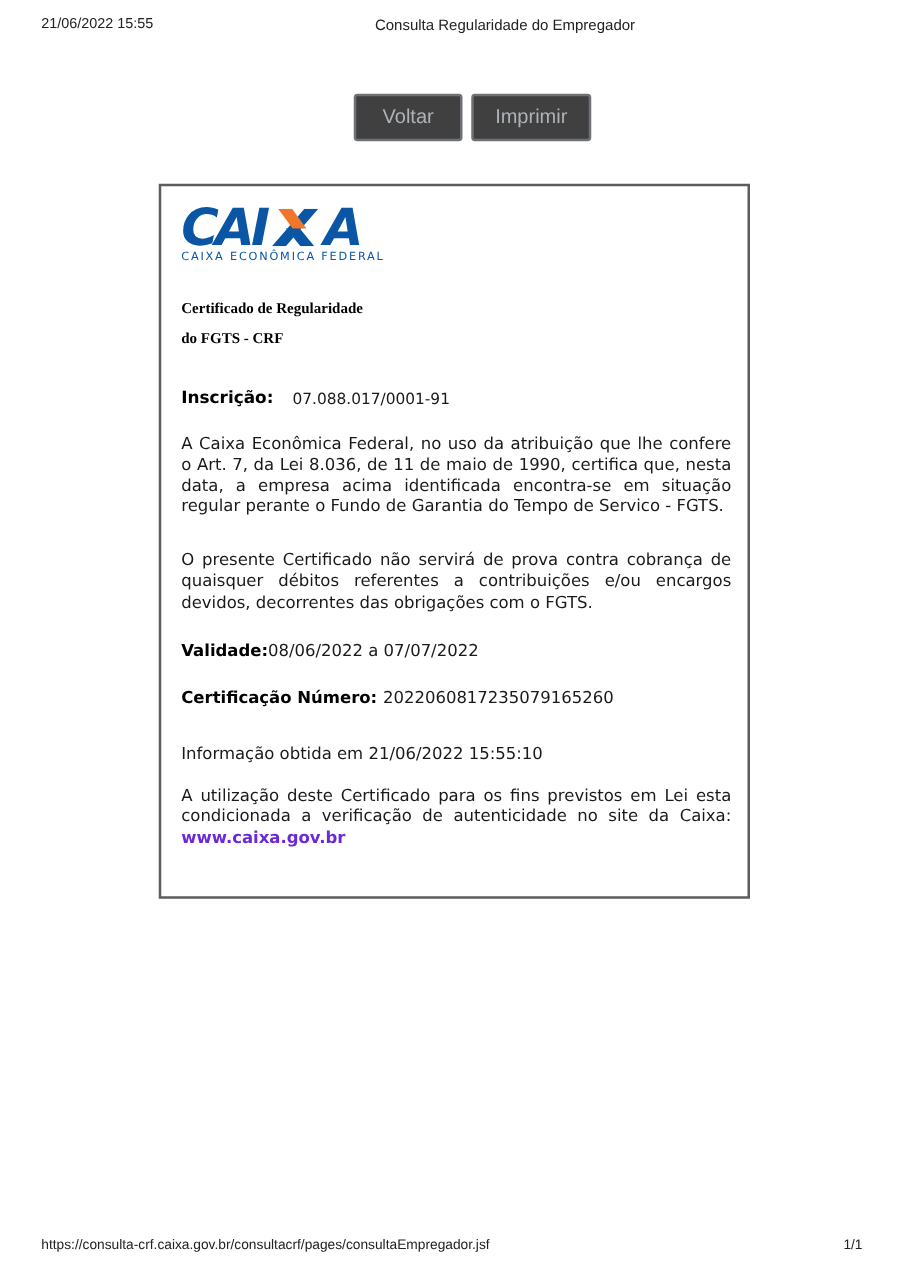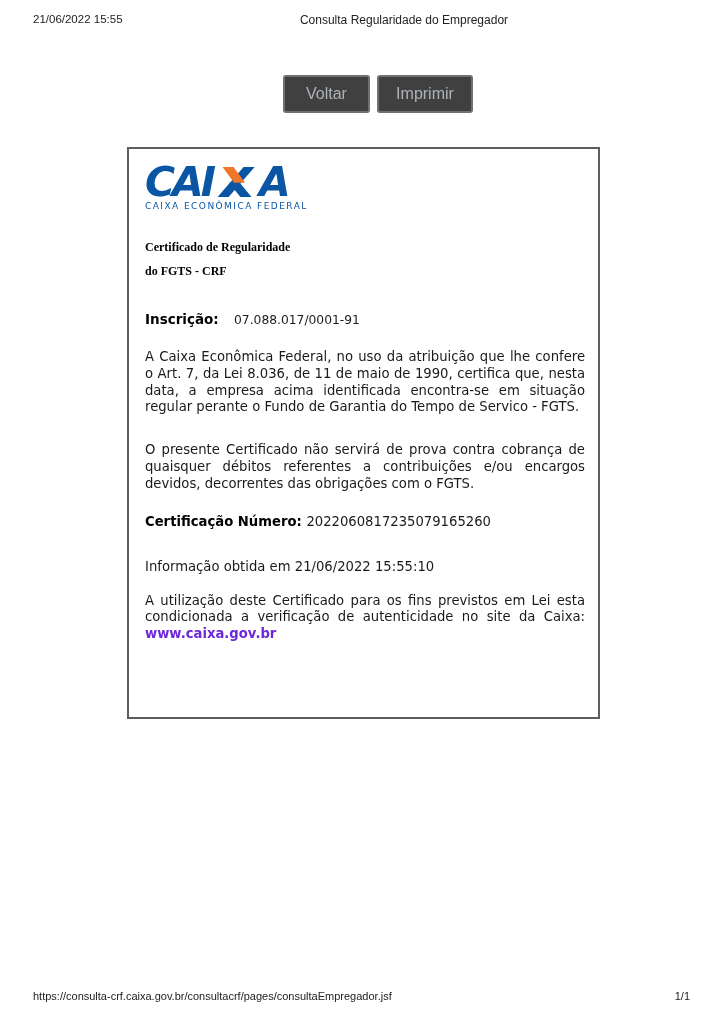--- a/index.html
+++ b/index.html
@@ -154,20 +154,21 @@
     <div class="field-row">
       <span class="field-label">Inscrição:</span>
         <span class="field-value">07.088.017/0001-91</span>
     </div>
   </div>
 
   
   <p class="para p1">A Caixa Econômica Federal, no uso da atribuição que lhe confere o Art. 7, da Lei 8.036, de 11 de maio de 1990, certifica que, nesta data, a empresa acima identificada encontra-se em situação regular perante o Fundo de Garantia do Tempo de Servico - FGTS.</p>
   <p class="para p2">O presente Certificado não servirá de prova contra cobrança de quaisquer débitos referentes a contribuições e/ou encargos devidos, decorrentes das obrigações com o FGTS.</p>
 
+  <div class="kv-line validade-line"><span class="kv-label">Validade:</span><span>08/06/2022 a 07/07/2022</span></div>
 
   <div class="kv-line cert-num-line"><span class="kv-label">Certificação Número:</span><span class="gap">2022060817235079165260</span></div>
 
   <div class="info-line">Informação obtida em 21/06/2022 15:55:10</div>
 
   <p class="para p3"><span>A utilização deste Certificado para os fins previstos em Lei esta condicionada a verificação de autenticidade no site da Caixa:</span> <span class="site-bold">www.caixa.gov.br</span></p>
 
 </div>
 
 <div class="pf-url">https://consulta-crf.caixa.gov.br/consultacrf/pages/consultaEmpregador.jsf</div>

